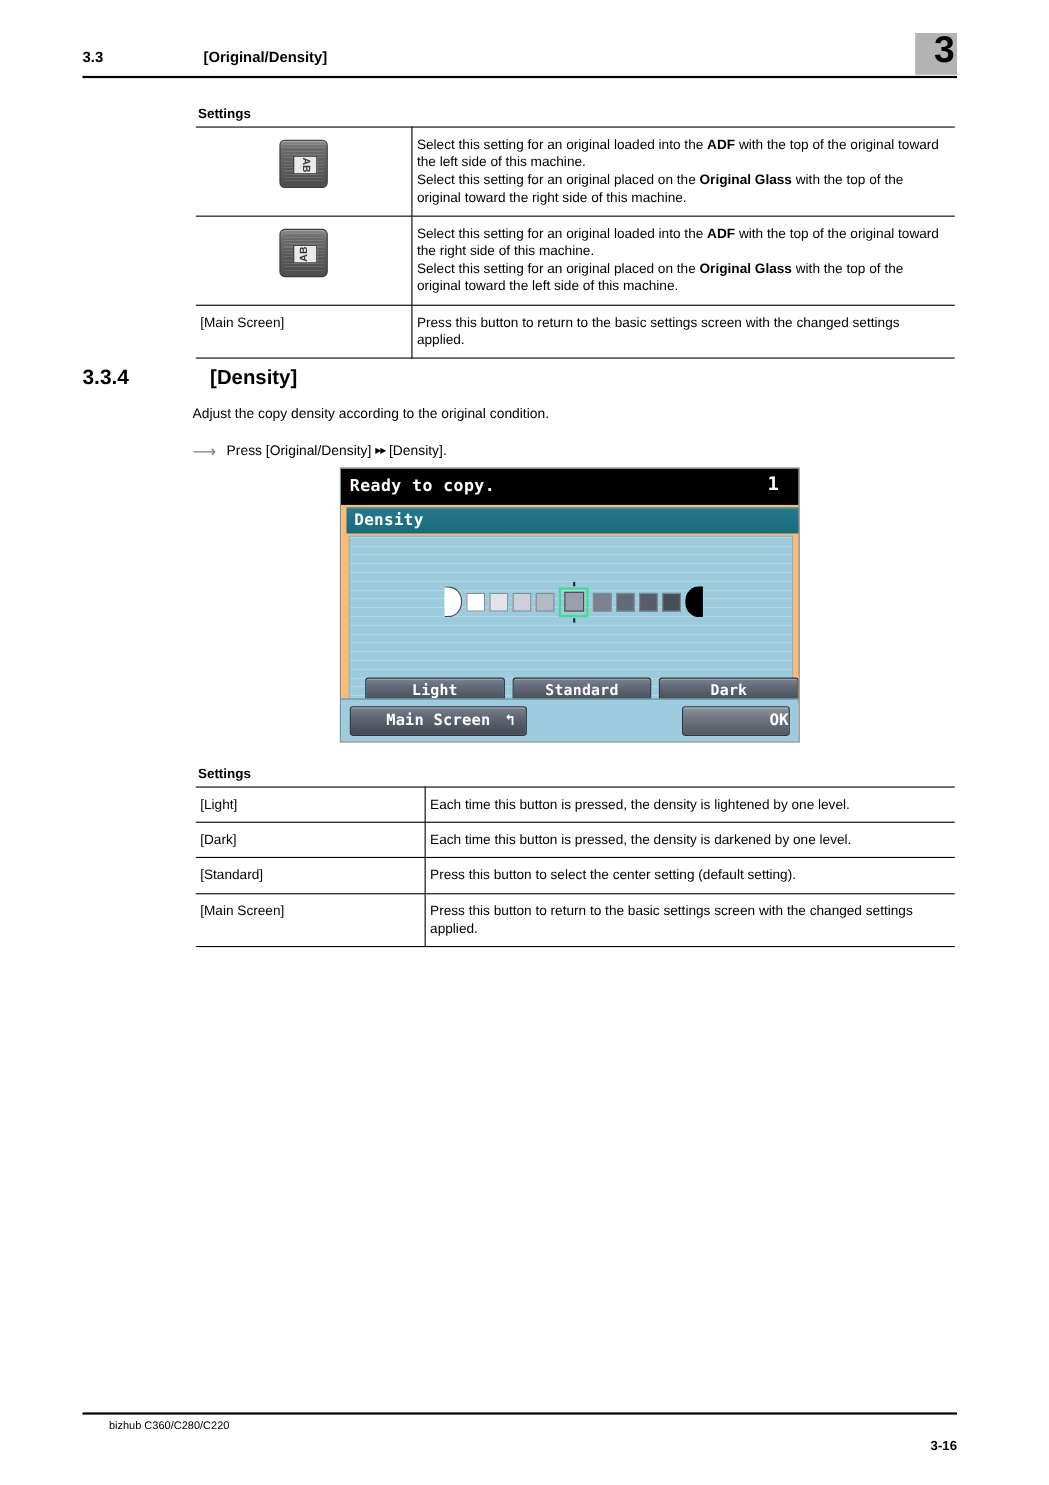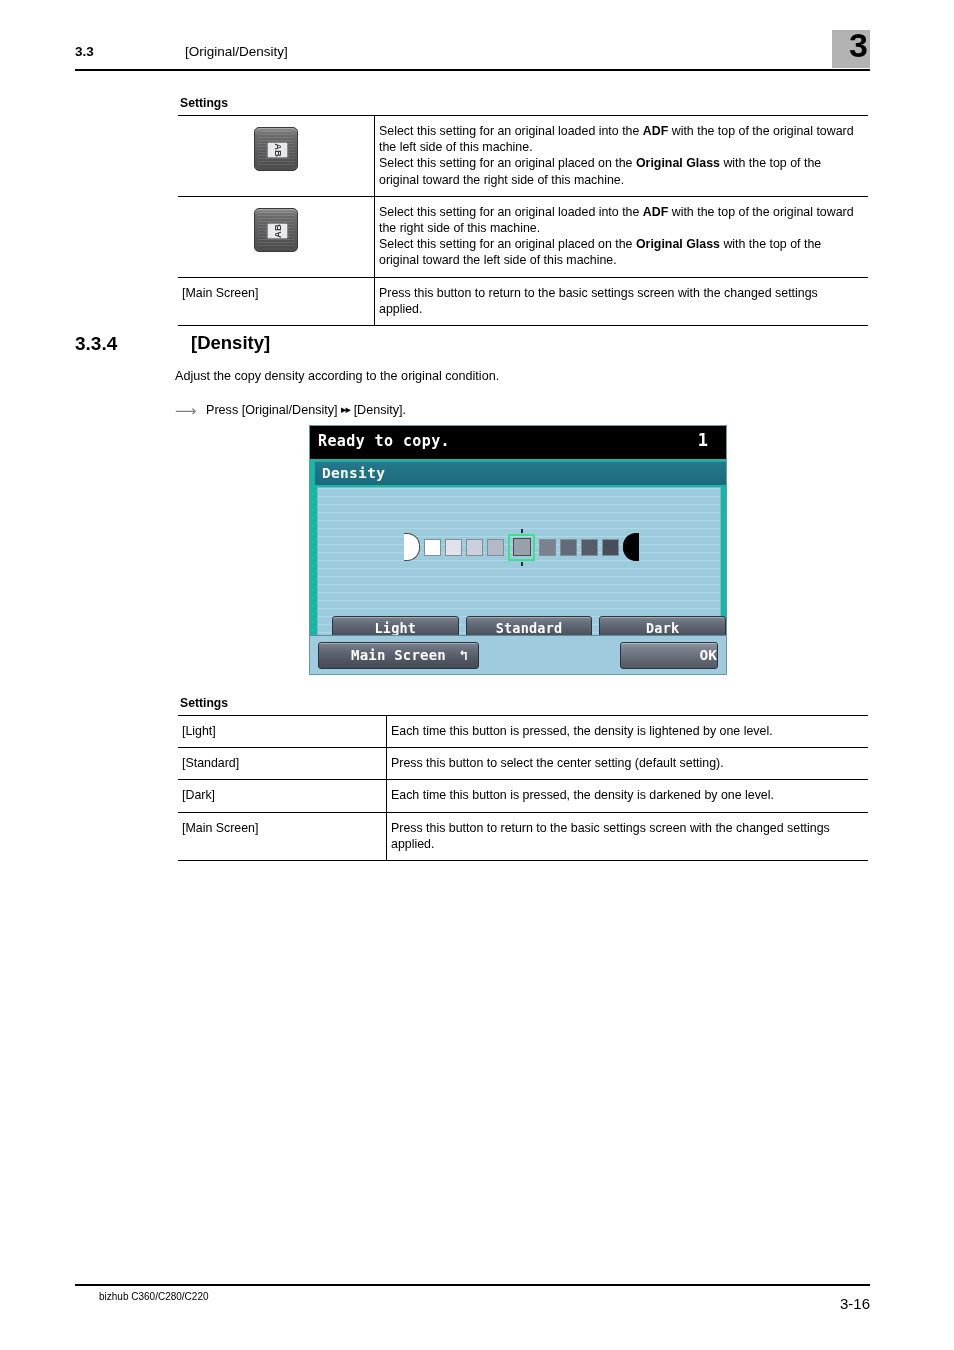--- a/index.html
+++ b/index.html
@@ -30,21 +30,21 @@
     top: 6px;
     font-size: 13.5px;
     font-weight: bold;
     letter-spacing: 0px;
   }
   .hdr-section-title {
     position: absolute;
     left: 74px;
     top: 6px;
     font-size: 13.5px;
-    font-weight: normal;
+    font-weight: bold;
     padding-left: 36px;
   }
   .hdr-chapter-box {
     position: absolute;
     right: 0px;
     top: -8px;
     width: 38px;
     height: 38px;
     background: #b3b3b3;
   }
@@ -173,21 +173,21 @@
   .step-text { position: absolute; left: 31px; top: 1px; }
   .arrow-dbl { font-size: 11px; letter-spacing:-1px; vertical-align: 1px; }
 
   
   .lcd {
     position: absolute;
     left: 309px;
     top: 425px;
     width: 418px;
     height: 250px;
-    background: #14b8a6;
+    background: #fdba74;
     border: 1px solid #6d95a6;
     box-sizing: border-box;
     font-family: "DejaVu Sans Mono", monospace;
     overflow: hidden;
     padding-left: 40px;
   }
   .lcd-status {
     position: absolute;
     left: 0; top: 0;
     width: 100%;
@@ -362,22 +362,23 @@
     left: 0; top: 0;
     width: 795px; height: 1.6px;
     background: #000;
   }
   .ftr-left {
     position: absolute; left: 0; top: 7px;
     font-size: 10px;
     margin-left: 24px;
   }
   .ftr-right {
-    position: absolute; right: 0; top: 11px;
-    font-size: 15px;
+    position: absolute; right: 0; top: 23px;
+    font-size: 12px;
+    font-weight: bold;
   }
 </style>
 </head>
 <body>
 
 <div class="page-header">
   <div class="hdr-section-num">3.3</div>
   <div class="hdr-section-title">[Original/Density]</div>
   <div class="hdr-chapter-box"></div>
   <div class="hdr-chapter-num">3</div>
@@ -488,26 +489,26 @@
 
 <div class="settings-block" style="left:178px; top:696px;">
   <div class="settings-caption">Settings</div>
   <table class="settings-table">
     <tbody>
         <tr>
       <td>[Light]</td>
       <td>Each time this button is pressed, the density is lightened by one level.</td>
     </tr>
     <tr>
+      <td>[Dark]</td>
+      <td>Each time this button is pressed, the density is darkened by one level.</td>
+    </tr>
+    <tr>
       <td>[Standard]</td>
       <td>Press this button to select the center setting (default setting).</td>
-    </tr>
-    <tr>
-      <td>[Dark]</td>
-      <td>Each time this button is pressed, the density is darkened by one level.</td>
     </tr>
     <tr>
       <td>[Main Screen]</td>
       <td>
         <span>Press this button to return to the basic settings screen with the changed</span>
         <span>settings applied.</span>
       </td>
     </tr>
   </tbody>
     </table>

